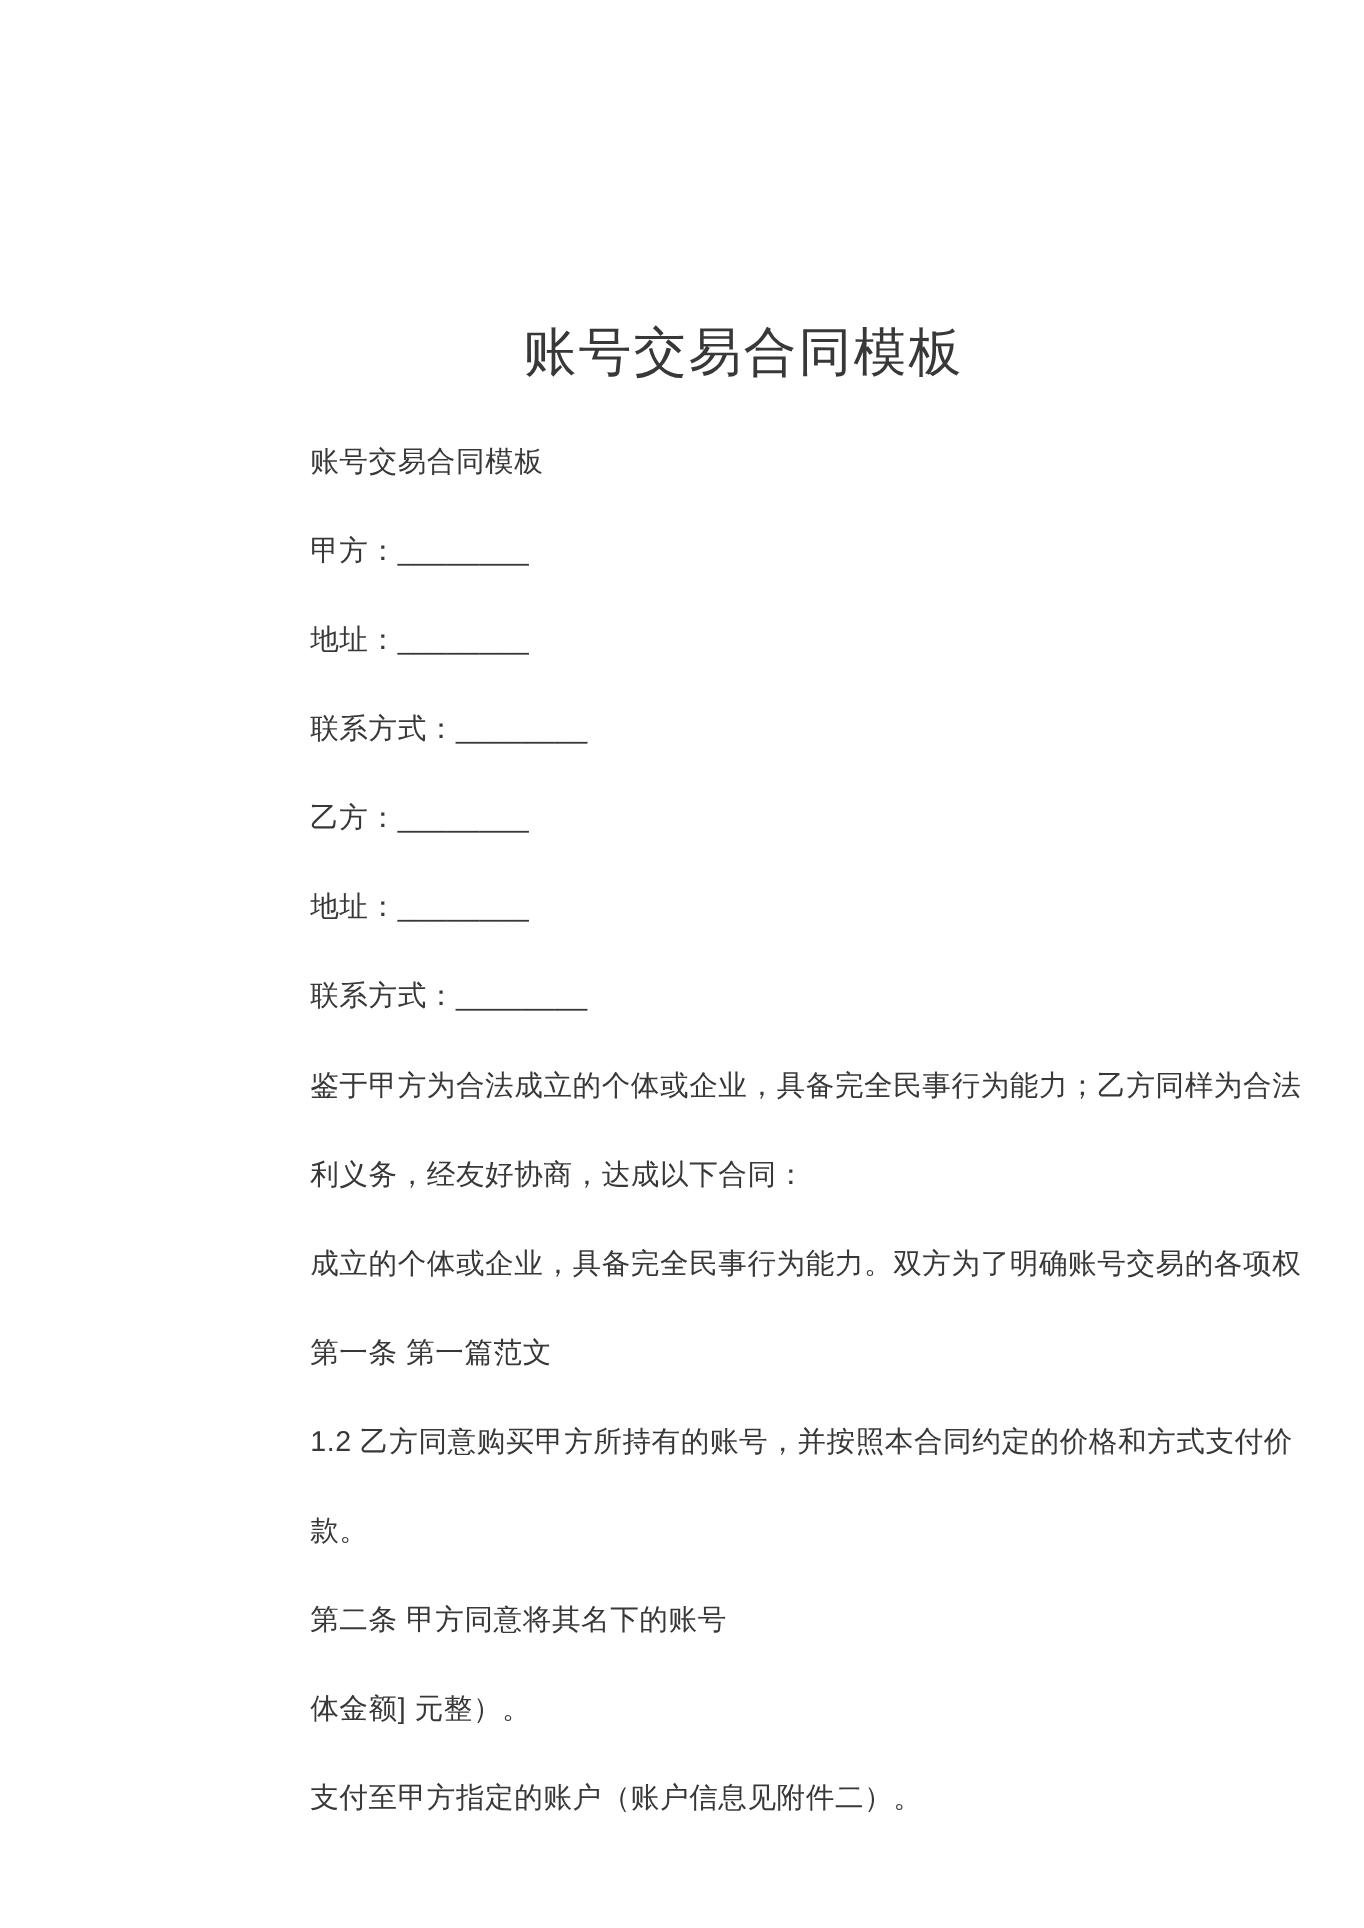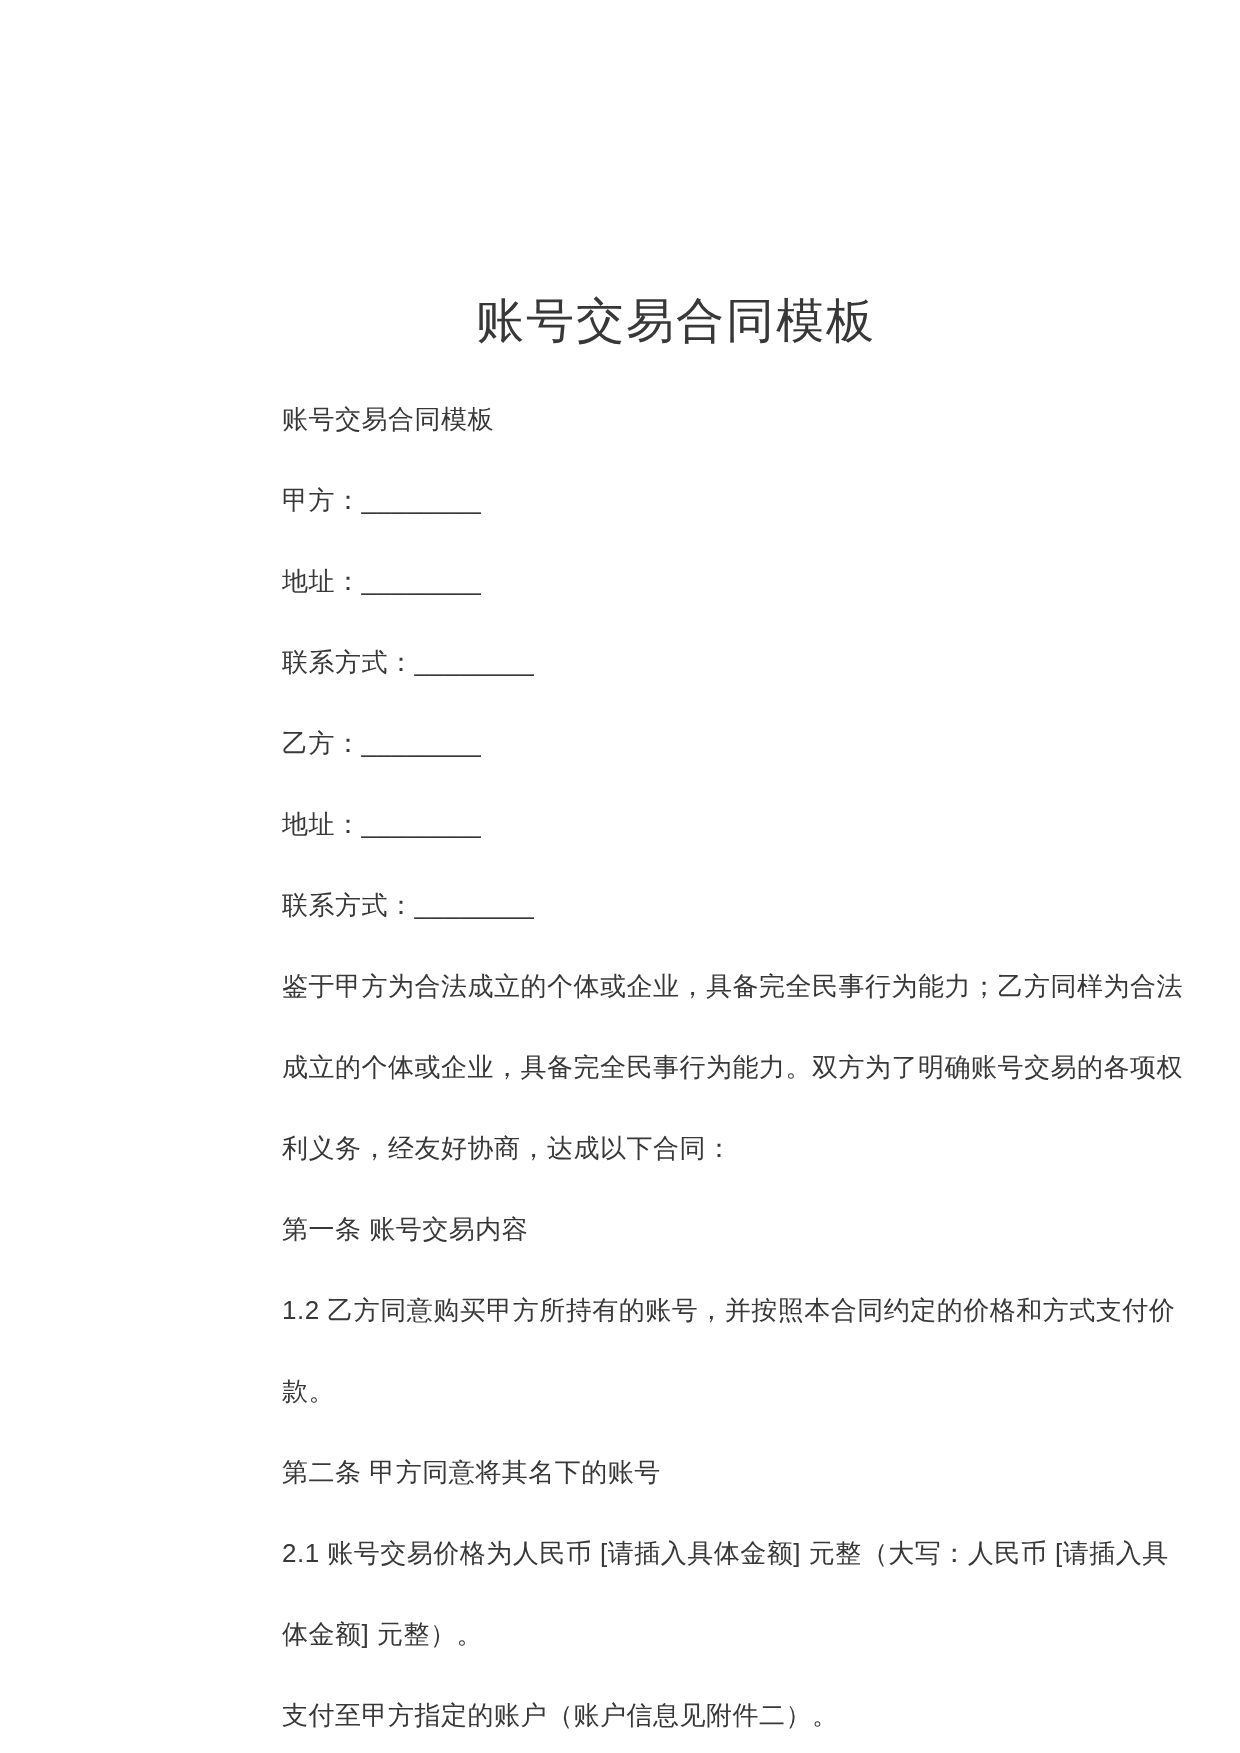--- a/index.html
+++ b/index.html
@@ -48,25 +48,24 @@
 
     <div class="doc-body">
       <div class="line">账号交易合同模板</div>
       <div class="line">甲方：________</div>
       <div class="line">地址：________</div>
       <div class="line">联系方式：________</div>
       <div class="line">乙方：________</div>
       <div class="line">地址：________</div>
       <div class="line">联系方式：________</div>
       <div class="line">鉴于甲方为合法成立的个体或企业，具备完全民事行为能力；乙方同样为合法</div>
+      <div class="line">利义务，经友好协商，达成以下合同：</div>
       <div class="line">成立的个体或企业，具备完全民事行为能力。双方为了明确账号交易的各项权</div>
-      <div class="line">利义务，经友好协商，达成以下合同：</div>
-      <div class="line">第一条 账号交易内容</div>
+      <div class="line">第一条 第一篇范文</div>
       <div class="line">1.2 乙方同意购买甲方所持有的账号，并按照本合同约定的价格和方式支付价</div>
       <div class="line">款。</div>
       <div class="line">第二条 甲方同意将其名下的账号</div>
-      <div class="line">2.1 账号交易价格为人民币 [请插入具体金额] 元整（大写：人民币 [请插入具</div>
       <div class="line">体金额] 元整）。</div>
       <div class="line">支付至甲方指定的账户（账户信息见附件二）。</div>
     </div>
 
   </div>
 </div>
 
 </body></html>

